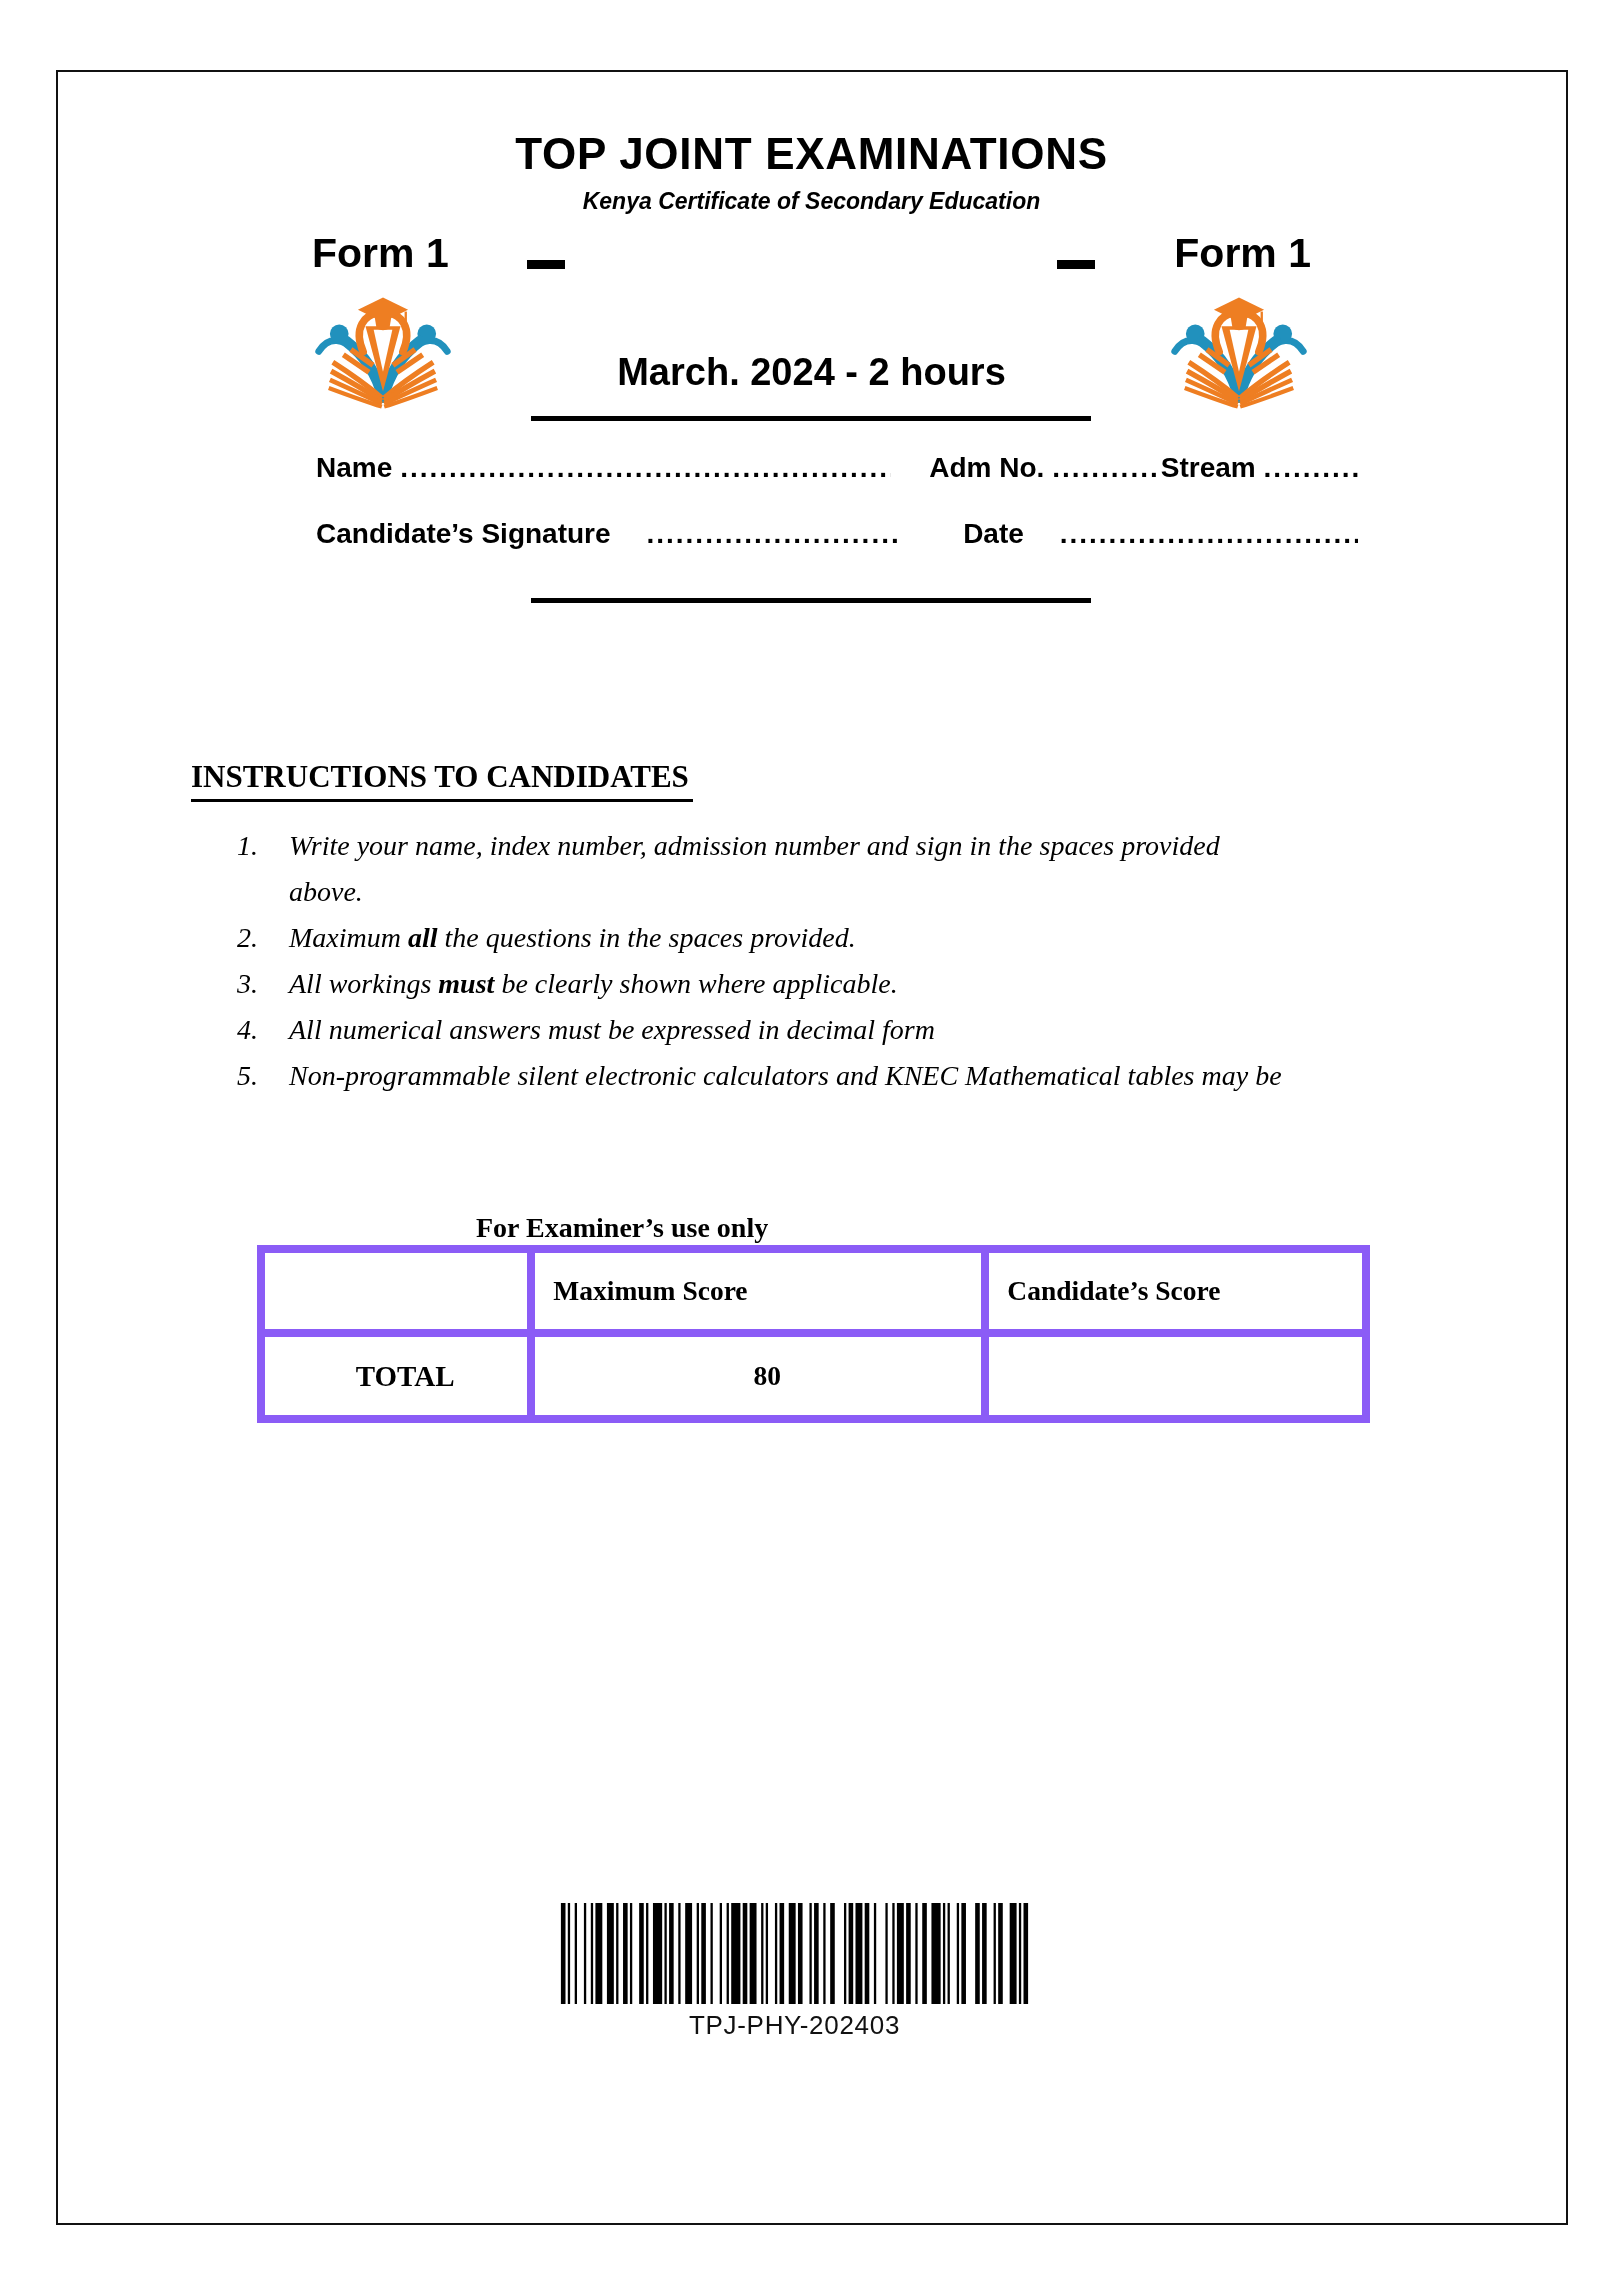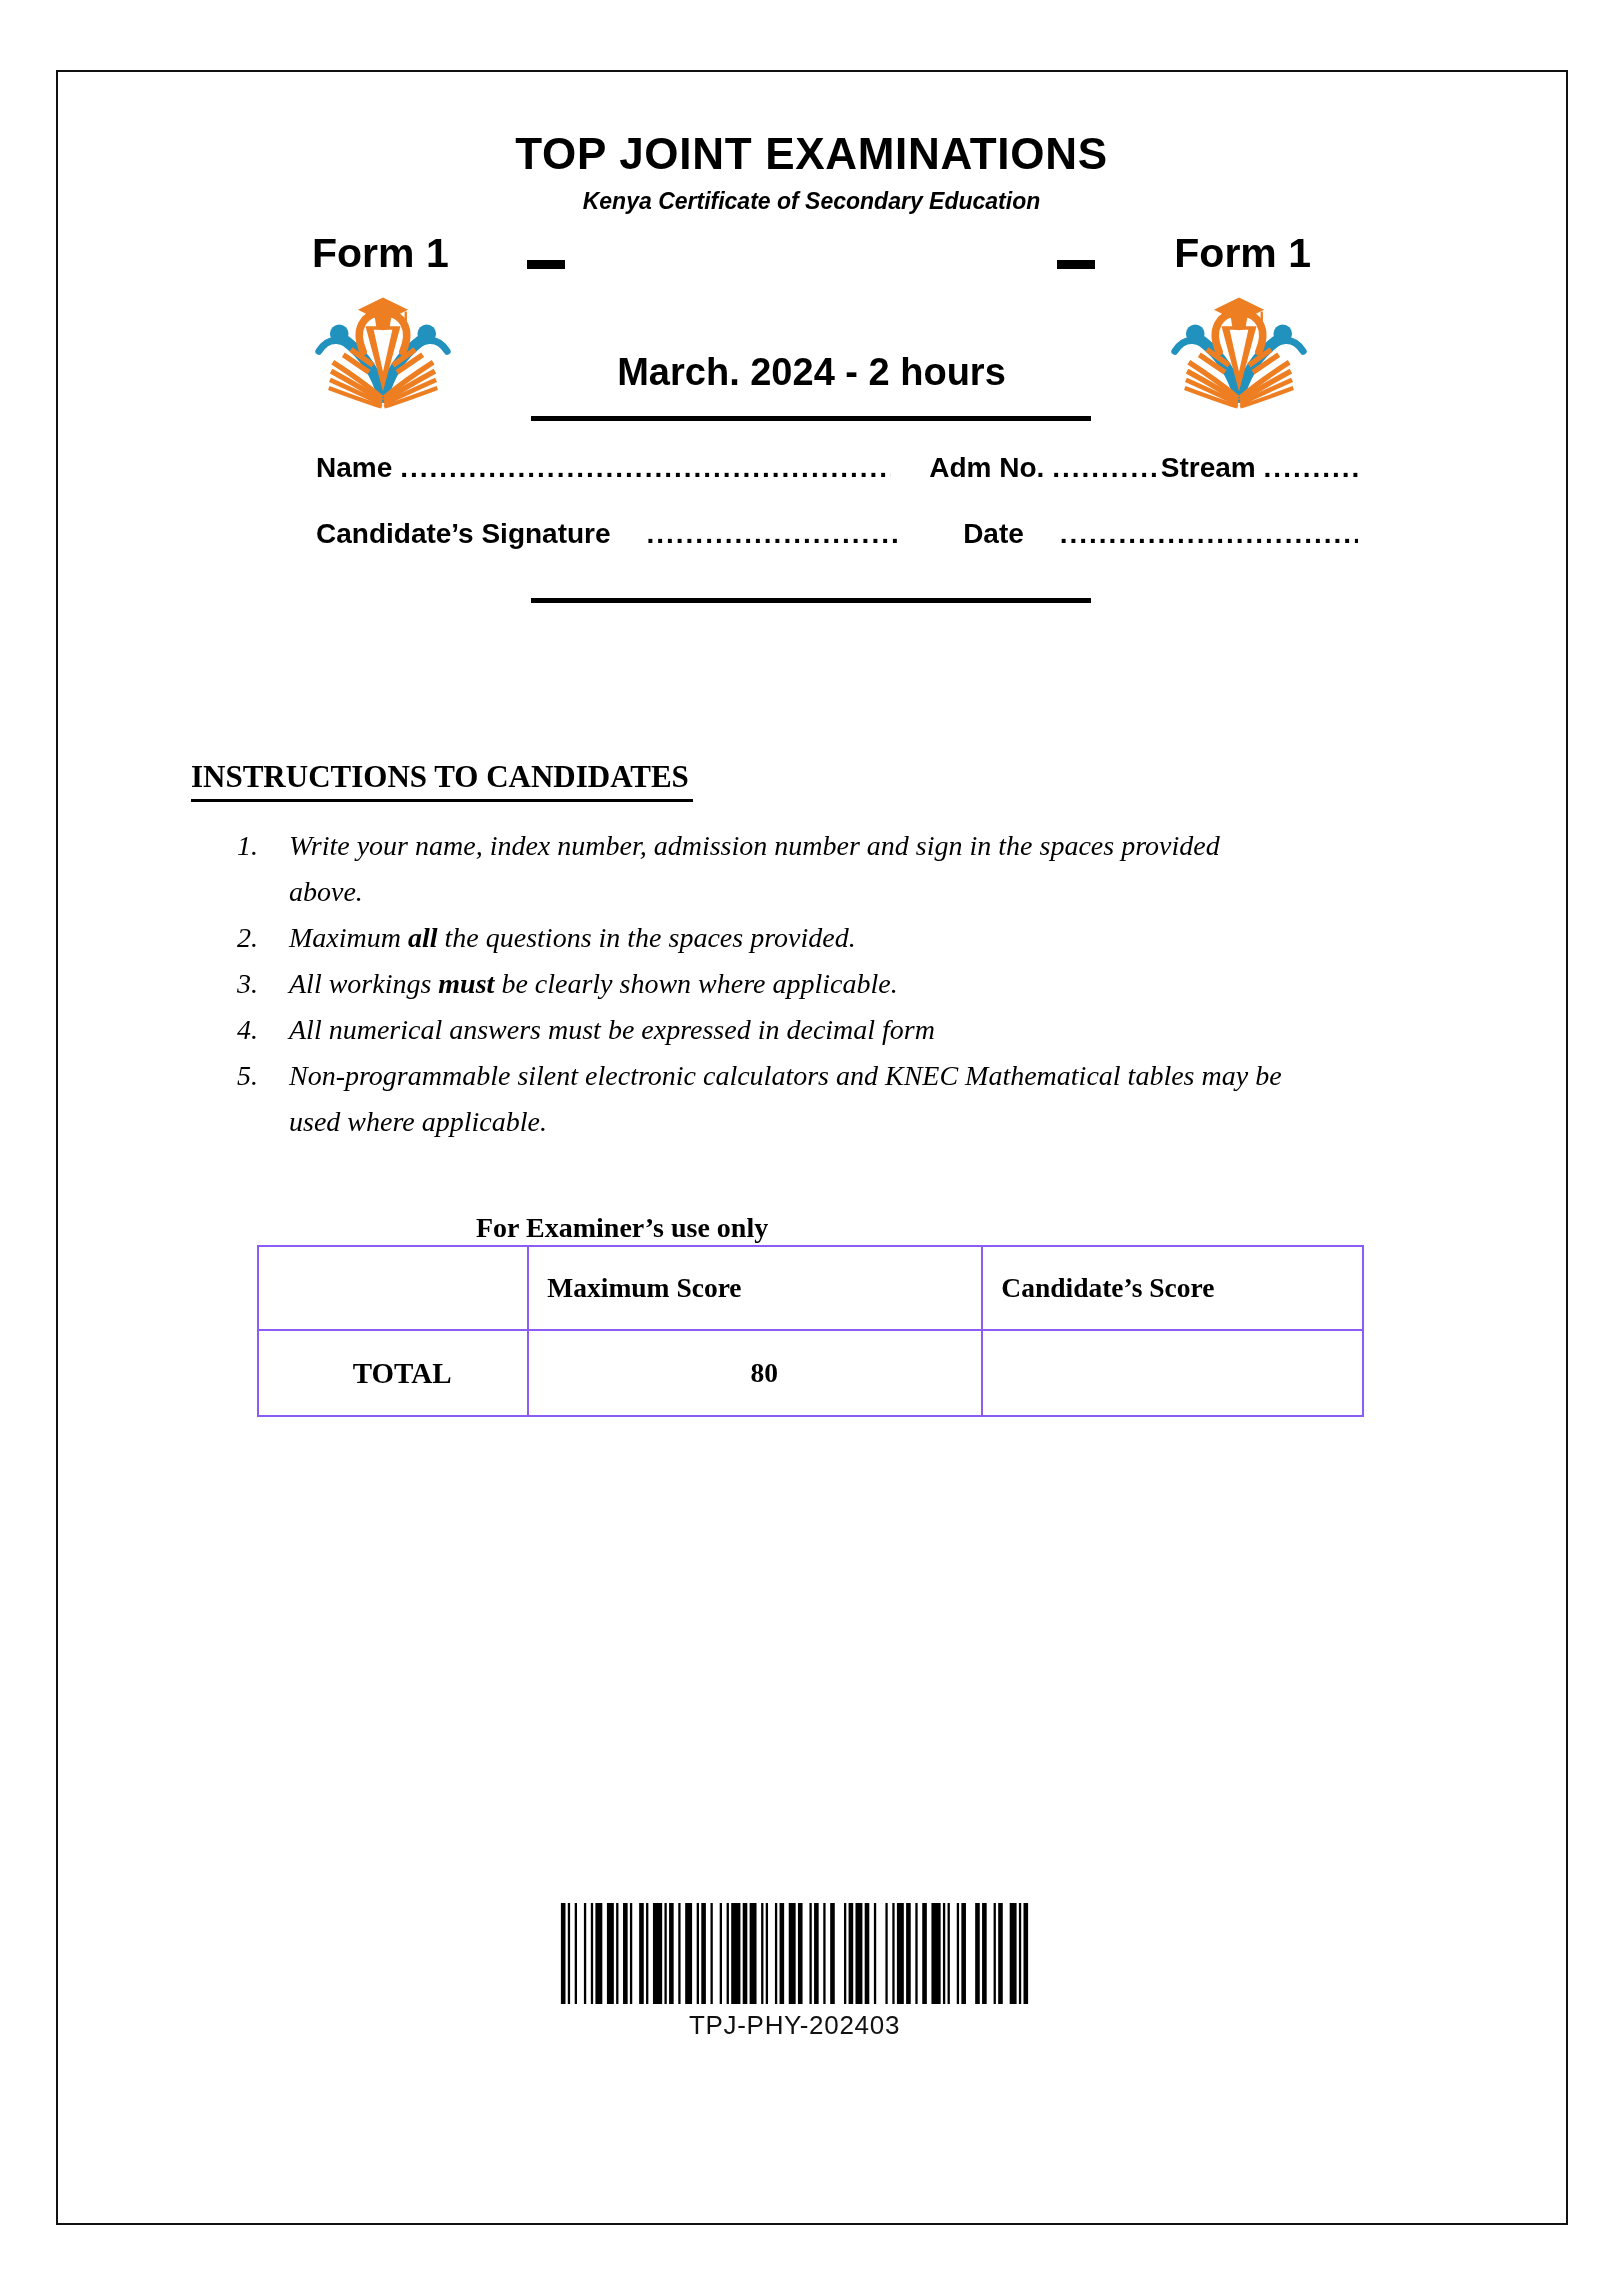--- a/index.html
+++ b/index.html
@@ -114,21 +114,21 @@
     font-size:28px; font-weight:700;
   }
   table.score{
     position:absolute; left:257px; top:1245px;
     border-collapse:collapse;
     table-layout:fixed;
     font-family:"Liberation Serif", serif;
     font-size:27.5px; font-weight:700;
   }
   table.score td{
-    border:2px solid #8b5cf6;
+    border:8px solid #8b5cf6;
     padding:0 0 0 18.3px;
     vertical-align:middle;
     margin-top:8px;
   }
   table.score .c1{width:270px;}
   table.score .c2{width:454px;}
   table.score .c3{width:381px;}
   table.score tr.hdr td{height:84px;}
   table.score tr.val td{height:86px;}
   td.center{text-align:center; padding:0;}
@@ -282,21 +282,20 @@
       <div class="ins-item">
         <span class="ins-num">4.</span>
         <div class="ins-body">
           <div class="ins-line"><span>All numerical answers must be expressed in decimal form</span></div>
         </div>
       </div>
       <div class="ins-item">
         <span class="ins-num">5.</span>
         <div class="ins-body">
           <div class="ins-line"><span>Non-programmable silent electronic calculators and KNEC Mathematical tables may be</span></div>
-          <div class="ins-line"><span>used where applicable.</span></div>
         </div>
       </div>
     </div>
 
   <div class="examiner-caption">For Examiner’s use only</div>
   <table class="score">
     <tbody>
         <tr class="hdr">
       <td class="c1"></td>
       <td class="c2">Maximum Score</td>

